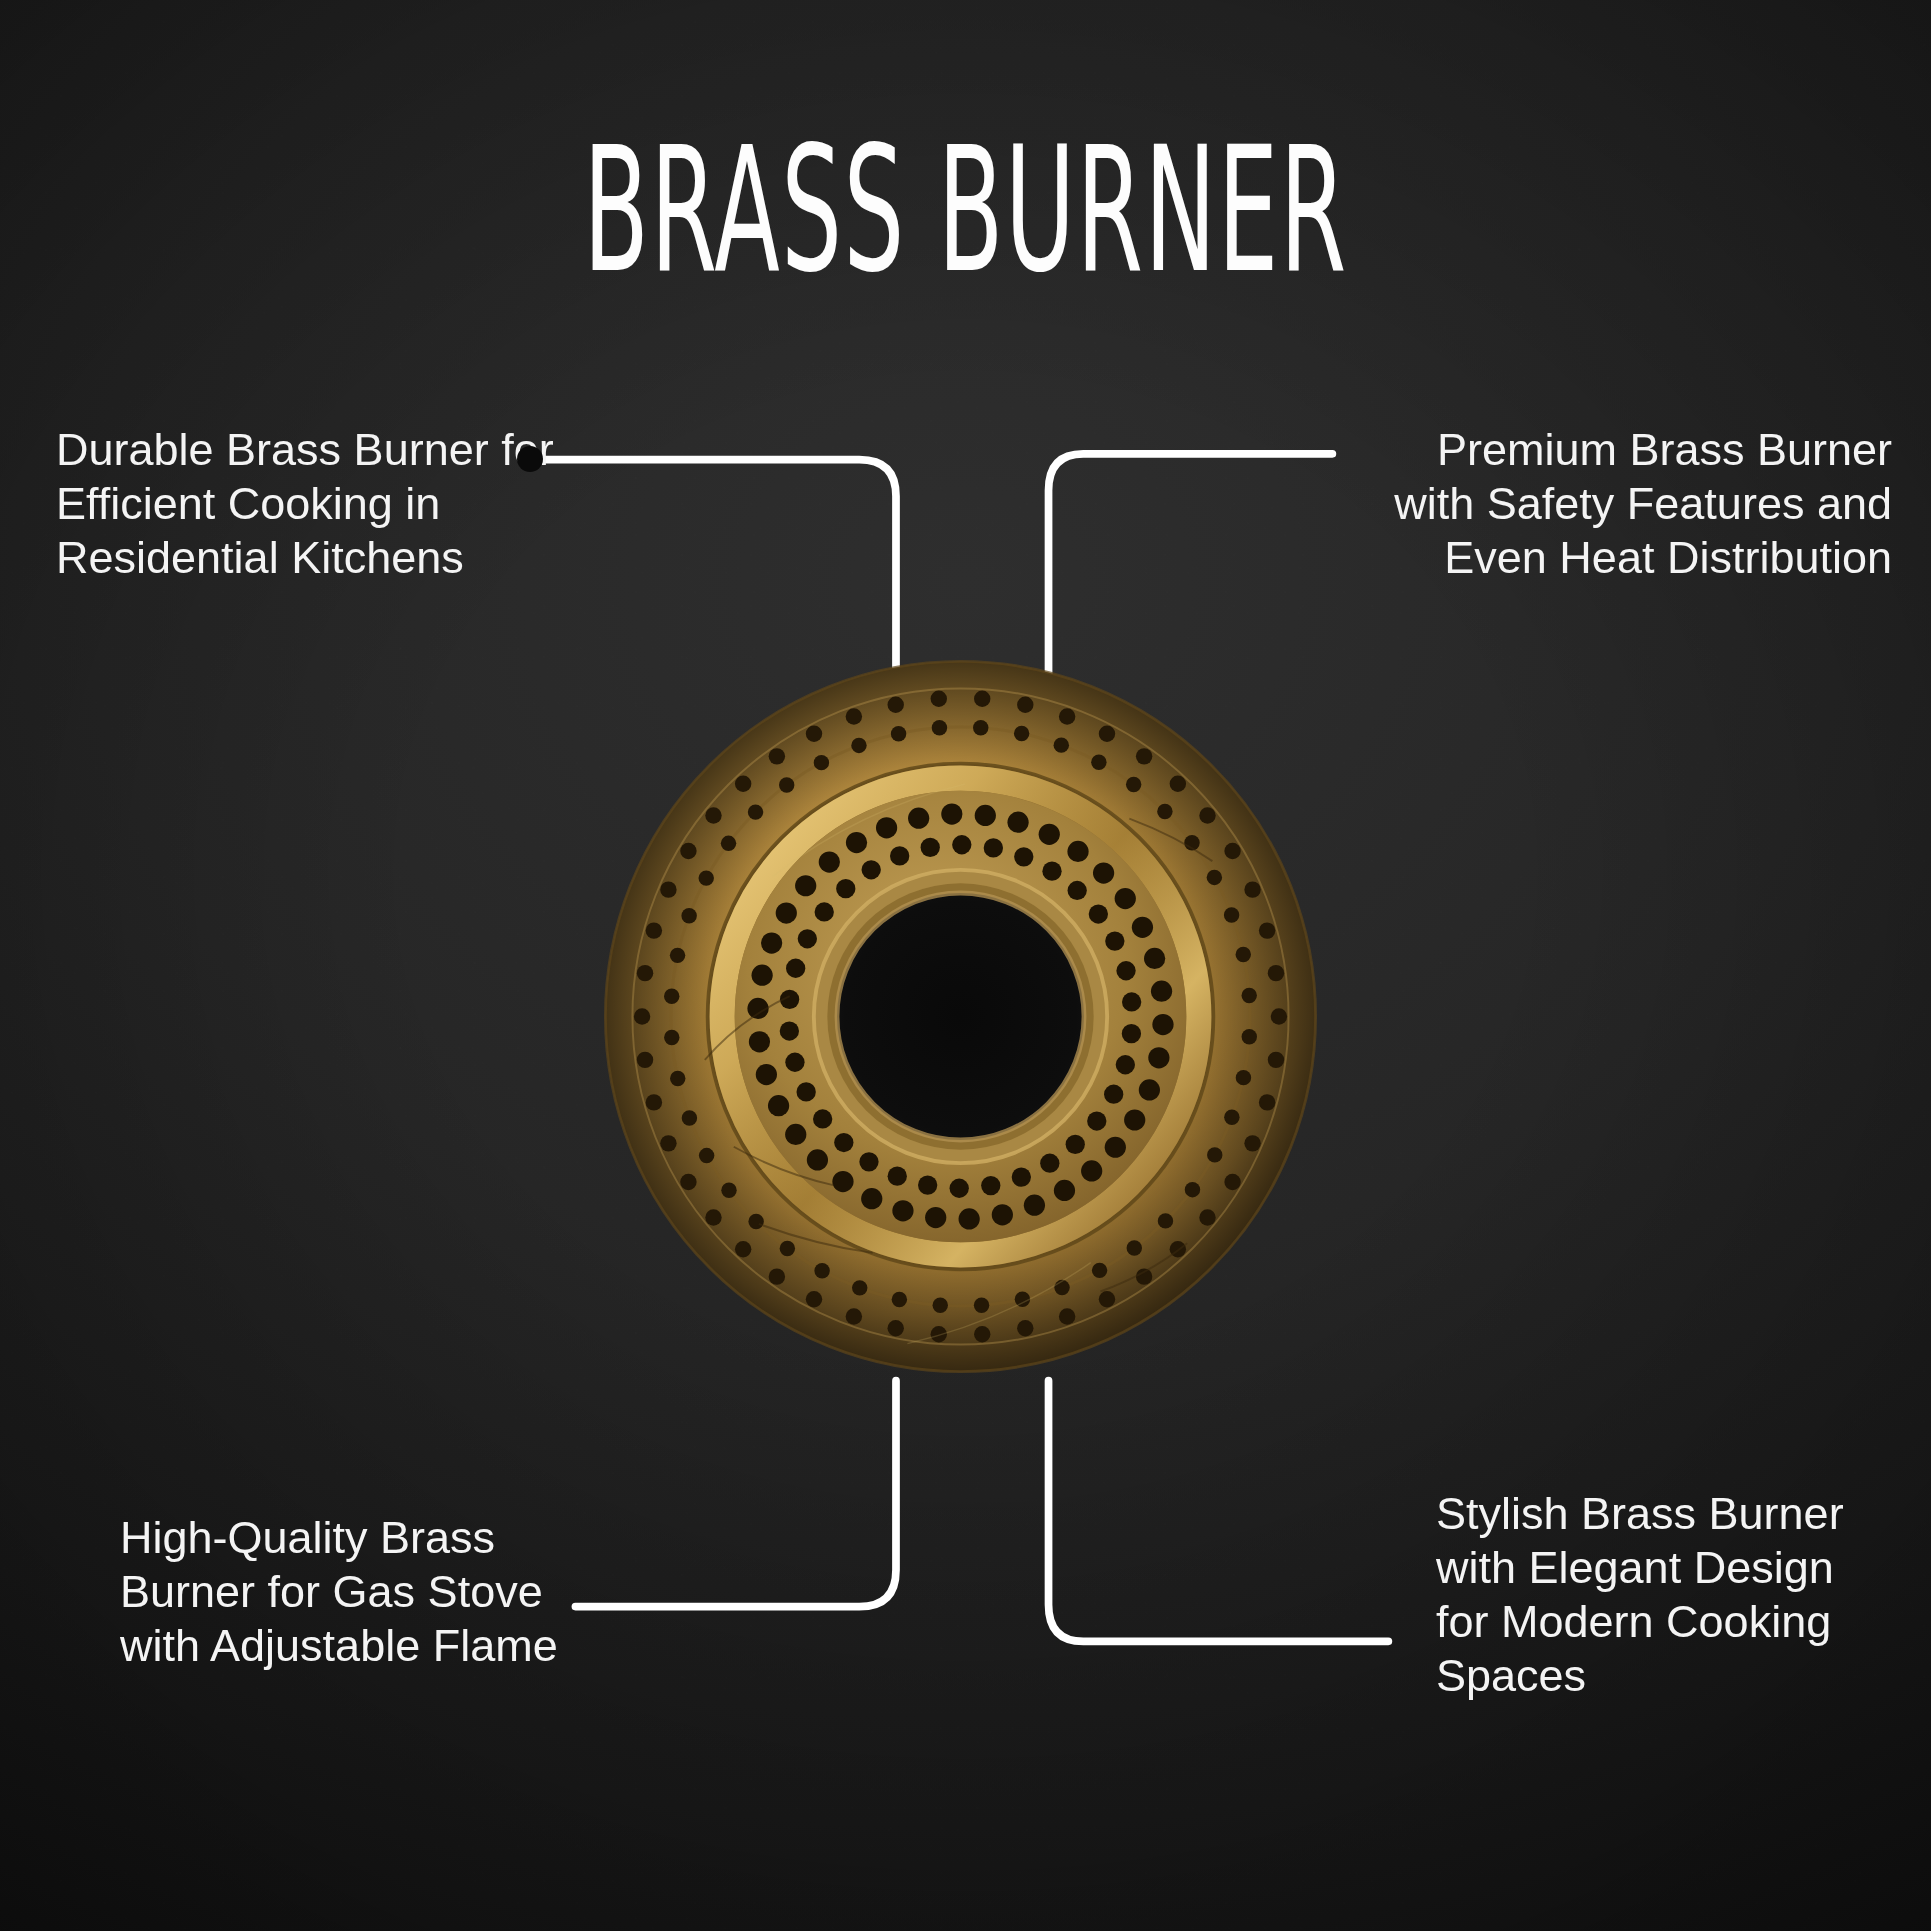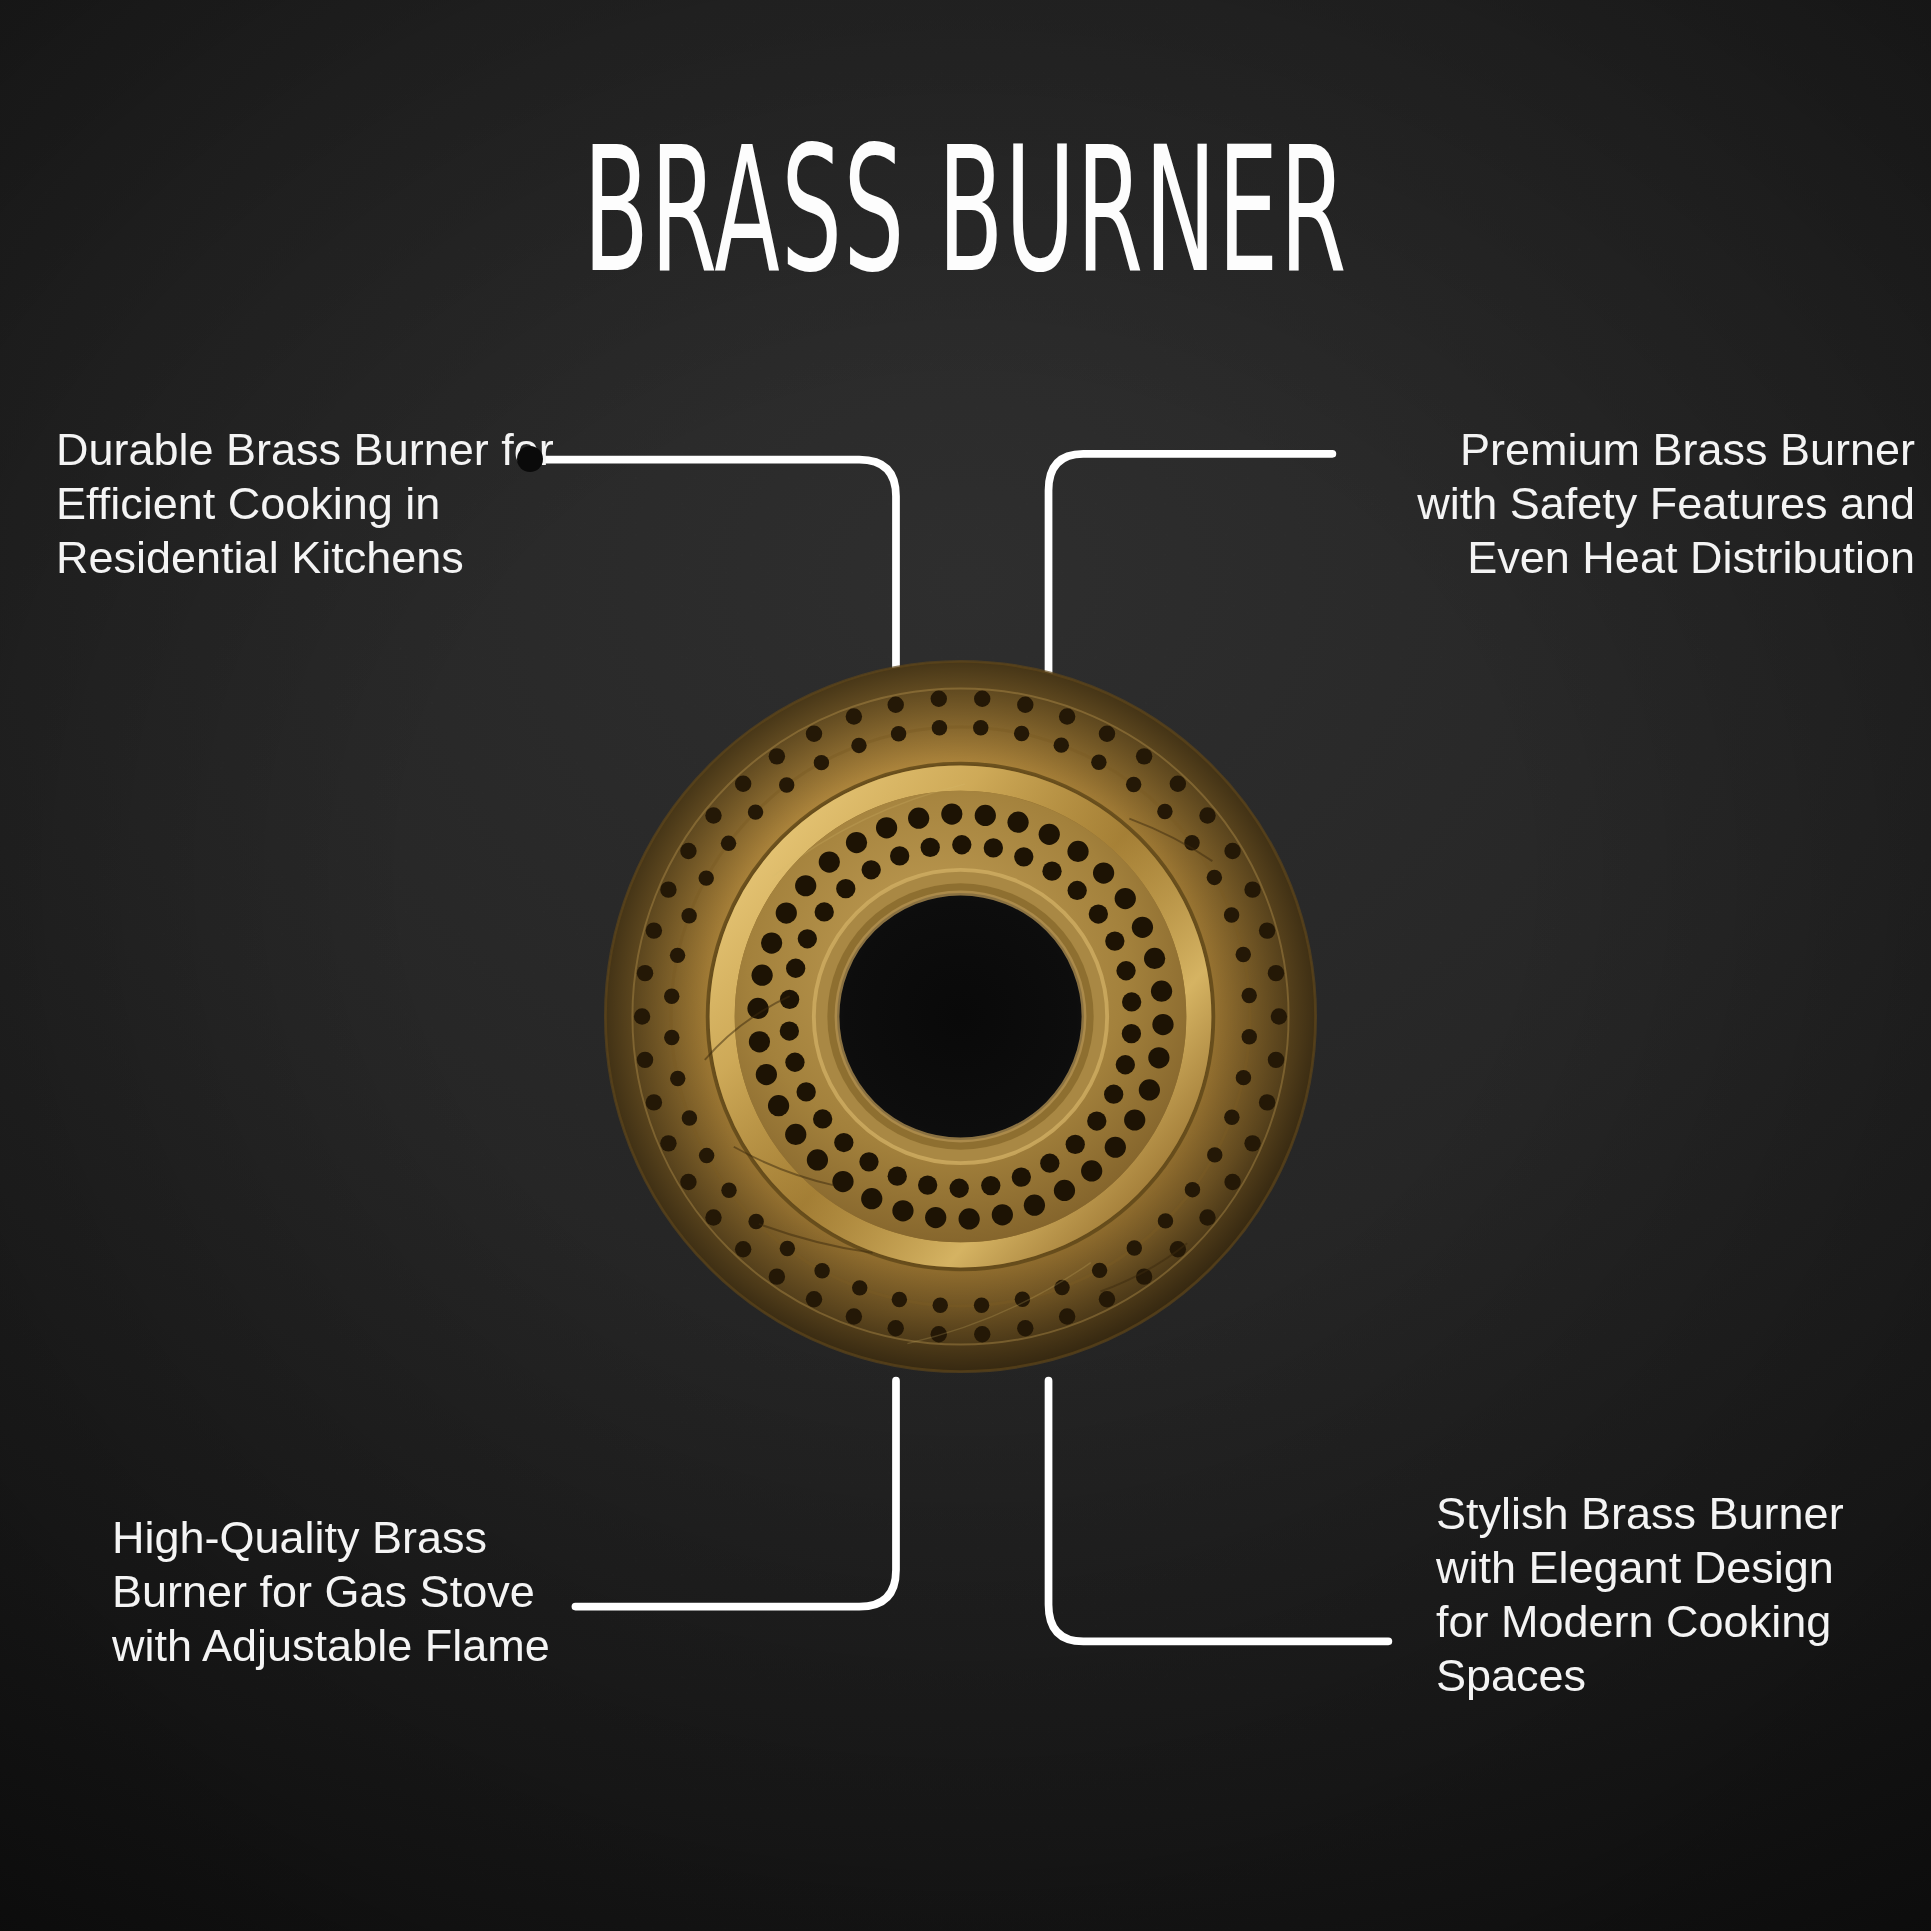--- a/index.html
+++ b/index.html
@@ -54,22 +54,22 @@
   
   .callout {
     position:absolute;
     color:#f4f4f4;
     font-size:45px;
     line-height:1.20;
     font-weight:400;
     white-space:pre-line;
   }
   #callout-tl { left:56px;  top:423px;  width:502px; text-align:left;  }
-  #callout-tr { right:16px; top:423px;  width:521px; text-align:right; }
-  #callout-bl { left:112px; top:1511px; width:454px; text-align:left;  }
+  #callout-tr { right:39px; top:423px;  width:521px; text-align:right; }
+  #callout-bl { left:120px; top:1511px; width:454px; text-align:left;  }
   #callout-br { right:41px; top:1487px; width:454px; }
 
   
   #dot-tl {
     position:absolute;
     left:517px; top:446px;
     width:26px; height:26px;
     background:#0a0a0a;
     border-radius:50%;
   }

